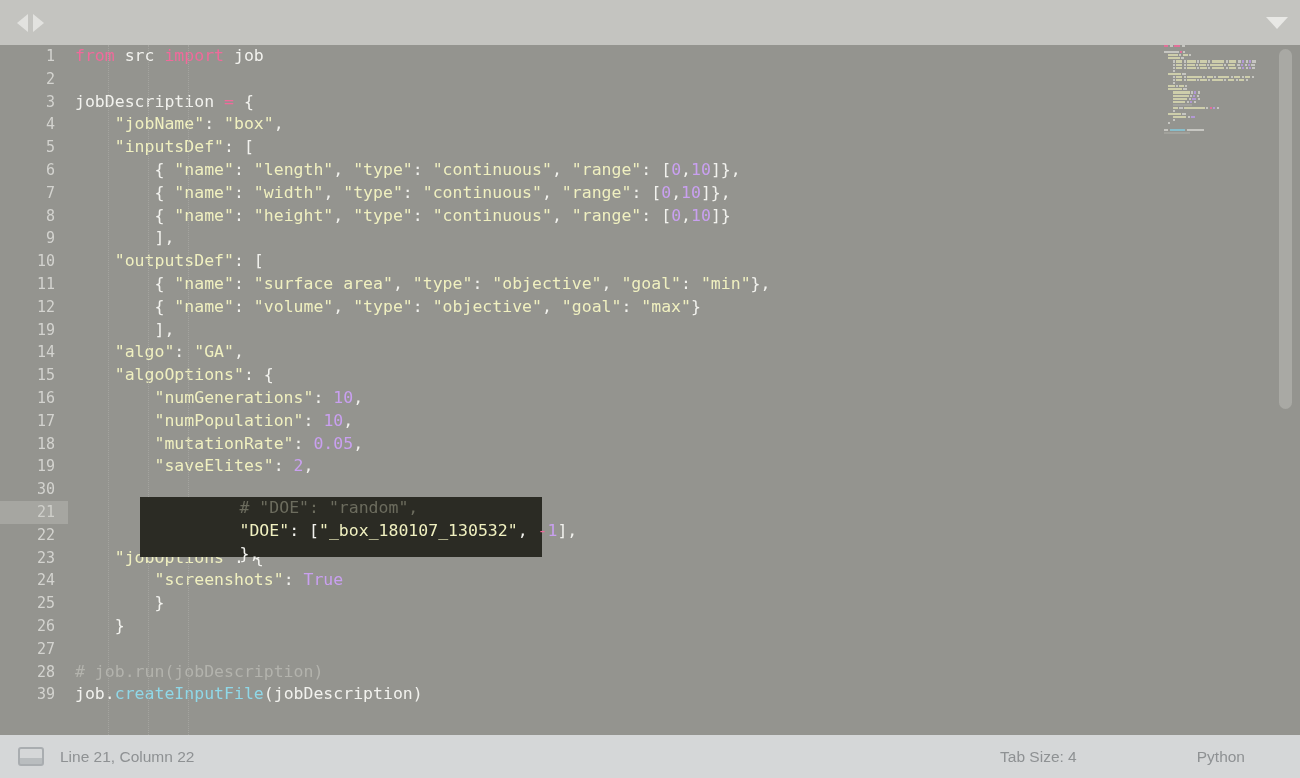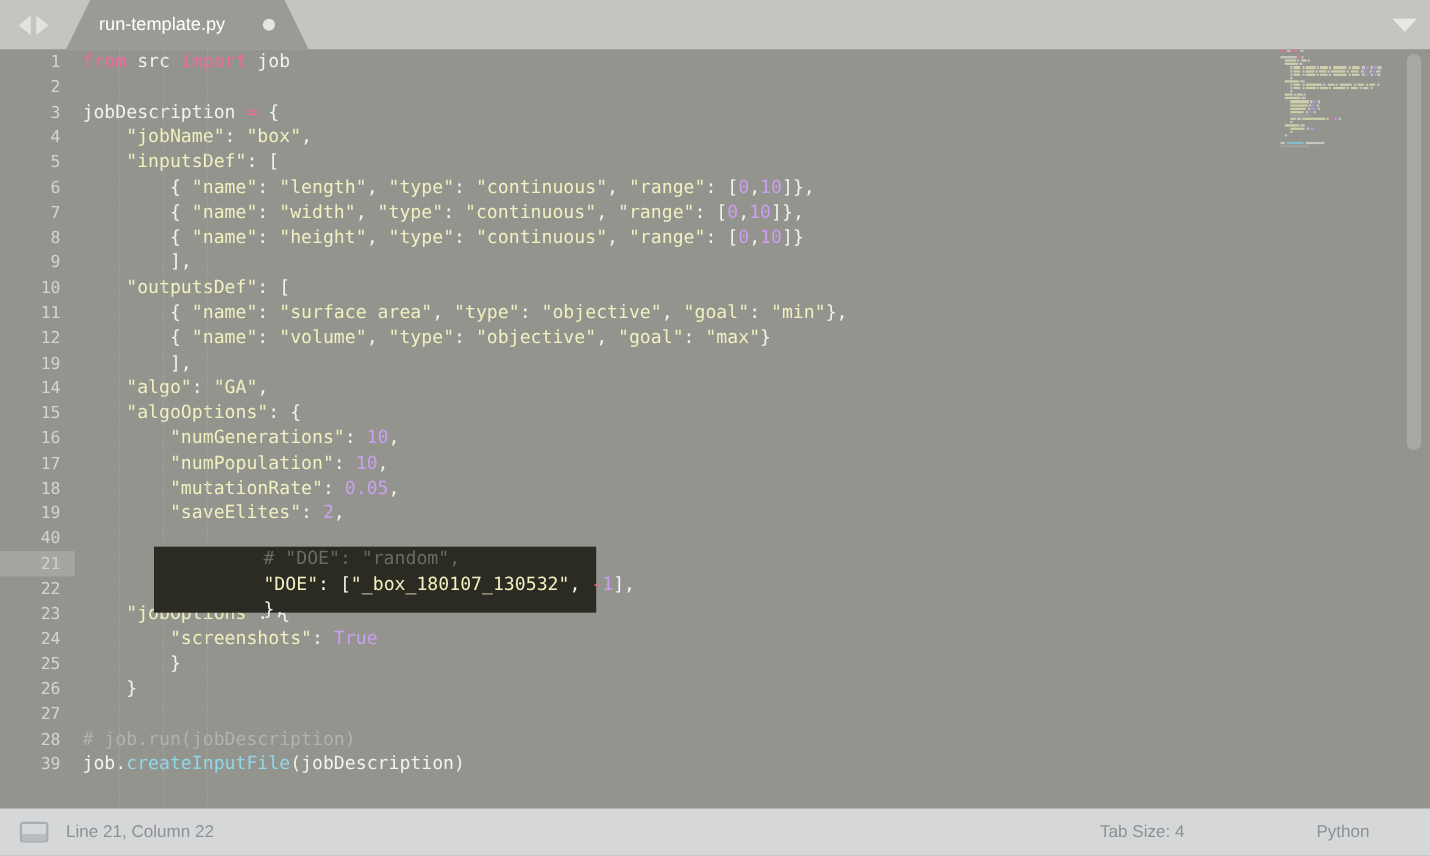--- a/index.html
+++ b/index.html
@@ -242,27 +242,20 @@
 </head>
 <body>
 
 <div id="tabbar">
 
   <div id="nav-arrows">
     <span class="nav-arrow left"></span>
     <span class="nav-arrow right"></span>
   </div>
 
-  <div class="tab active">
-    <span class="tab-shape"></span>
-    <span class="tab-label">run-template.py</span>
-    <span class="tab-marker">
-      <span class="dirty-dot"></span>
-    </span>
-  </div>
 
 
   <div id="tabbar-spacer"></div>
 
   <div id="tab-menu-btn">
     <span class="chevron-down"></span>
   </div>
 </div>
 
 <div id="editor">
@@ -280,21 +273,21 @@
       <div class="gutter-line">10</div>
       <div class="gutter-line">11</div>
       <div class="gutter-line">12</div>
       <div class="gutter-line">19</div>
       <div class="gutter-line">14</div>
       <div class="gutter-line">15</div>
       <div class="gutter-line">16</div>
       <div class="gutter-line">17</div>
       <div class="gutter-line">18</div>
       <div class="gutter-line">19</div>
-      <div class="gutter-line">40</div>
+      <div class="gutter-line">30</div>
       <div class="gutter-line current">21</div>
       <div class="gutter-line">22</div>
       <div class="gutter-line">23</div>
       <div class="gutter-line">24</div>
       <div class="gutter-line">25</div>
       <div class="gutter-line">26</div>
       <div class="gutter-line">27</div>
       <div class="gutter-line">28</div>
       <div class="gutter-line">39</div>
     </div>

